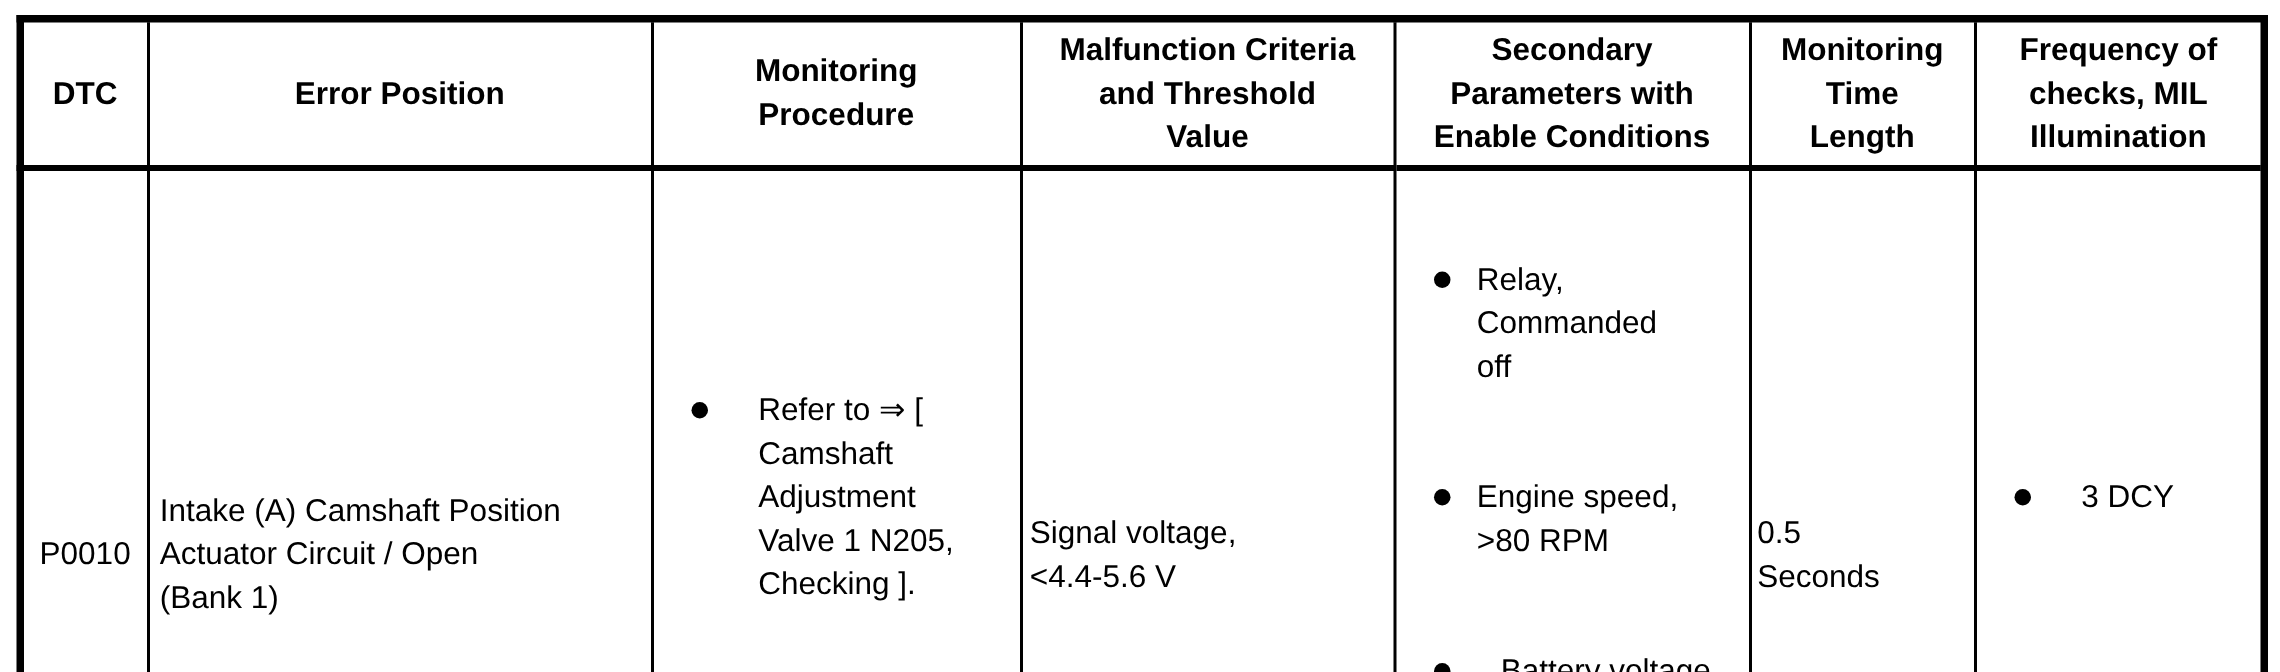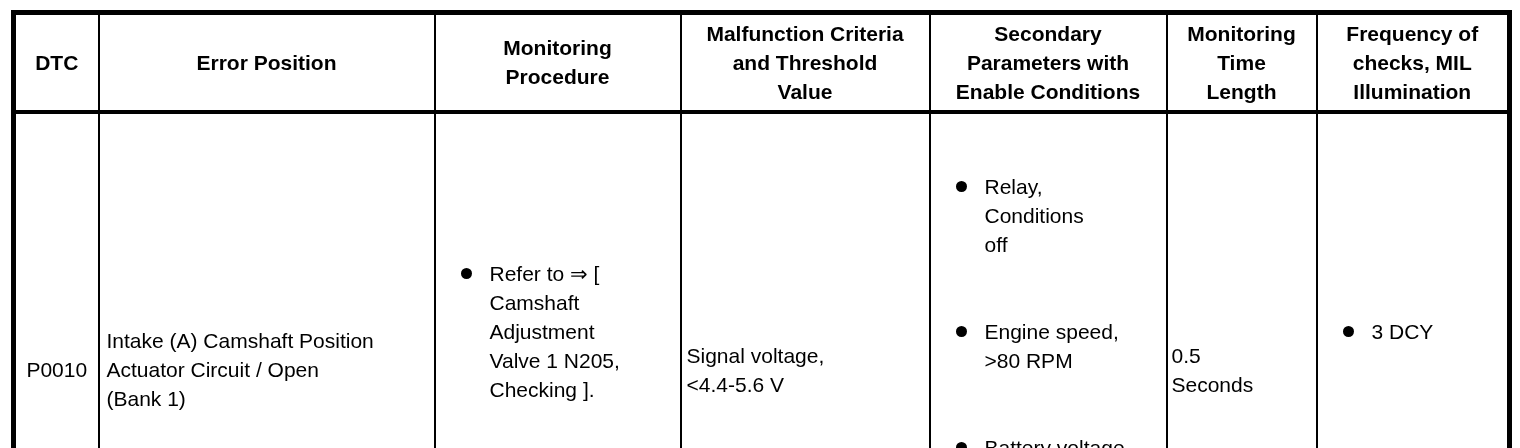--- a/index.html
+++ b/index.html
@@ -43,21 +43,21 @@
     height: 99px;
     padding: 2px;
   }
   tbody tr { height: 320px; }
   td.cell-dtc { text-align: center; }
   td.cell-error { padding: 0 4px 0 7px; }
   td.cell-malf { padding: 0 2px 0 5px; }
   td.cell-mon  { padding: 0 2px 0 4px; }
   .bullet-list { margin-bottom: 48px; padding-left: 25px; padding-right: 2px; }
   .bullet-item { display: flex; margin-bottom: 29px; }
-  .bullet-item:last-child { margin-bottom: 0; }
+  .bullet-item:last-child { margin-bottom: 0; gap: 16px; }
   .bullet-dot {
     flex: 0 0 auto;
     width: 11px;
     height: 11px;
     border-radius: 50%;
     background: #000000;
     margin-top: 9px;
   }
   .bullet-text { margin-left: 18px; }
 </style>
@@ -119,21 +119,21 @@
         </td>
         <td class="cell-malf">
           <span>Signal voltage,
 &lt;4.4-5.6 V</span>
         </td>
         <td>
           <div class="bullet-list">
             <div class="bullet-item">
               <span class="bullet-dot"></span>
               <span class="bullet-text">Relay,
-Conditions
+Commanded
 off</span>
             </div>
             <div class="bullet-item">
               <span class="bullet-dot"></span>
               <span class="bullet-text">Engine speed,
 &gt;80 RPM</span>
             </div>
             <div class="bullet-item">
               <span class="bullet-dot"></span>
               <span class="bullet-text">Battery voltage,

